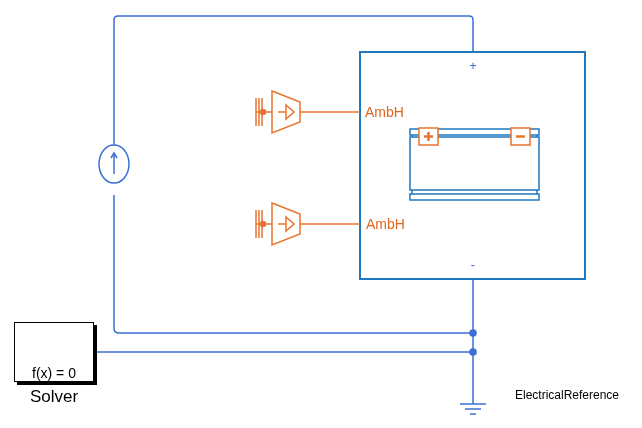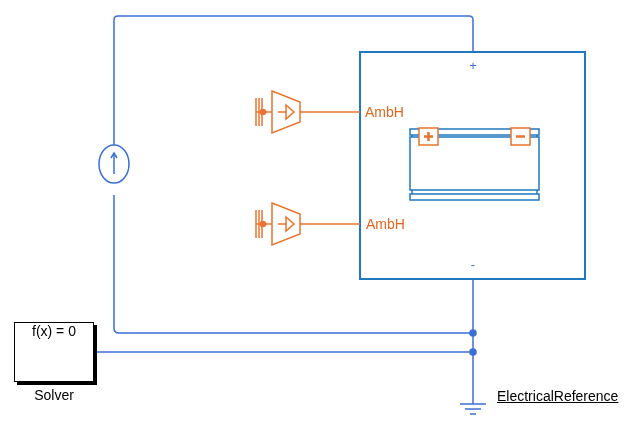--- a/index.html
+++ b/index.html
@@ -2,25 +2,25 @@
 <html><head>
 <meta charset="utf-8">
 <style>
   html, body { margin: 0; padding: 0; background: #ffffff; }
   body { width: 642px; height: 428px; position: relative; overflow: hidden;
          font-family: "Liberation Sans", sans-serif; }
   svg { position: absolute; left: 0; top: 0; }
   .lbl { font-family: "Liberation Sans", sans-serif; }
   .solver { position: absolute; left: 14px; top: 322px; width: 78px; height: 58px;
             border: 1px solid #000; background: #fff; box-shadow: 3px 3px 0 #000;
-            display: flex; align-items: flex-start; justify-content: center;
+            display: flex; align-items: flex-end; justify-content: center;
             font-size: 14px; color: #000; }
   .solver-name { position: absolute; left: 14px; top: 387px; width: 80px; text-align: center;
-                 font-size: 14px; color: #000; }
-  .ground-name { position: absolute; left: 497px; top: 388px; font-size: 14px; color: #000; text-decoration: underline; }
+                 font-size: 17px; color: #000; }
+  .ground-name { position: absolute; left: 515px; top: 388px; font-size: 12px; color: #000; }
   .port-lbl { position: absolute; font-size: 14px; color: #e0661f; }
 </style>
 </head>
 <body>
 
 <svg width="642" height="428" viewBox="0 0 642 428">
 
   <path d="M114 175 L114 20 Q114 16 118 16 L469 16 Q473 16 473 20 L473 52" fill="none" stroke="#3a6fd6" stroke-width="1.5"></path>
   <path d="M114 195 L114 328 Q114 333 119 333 L473 333" fill="none" stroke="#3a6fd6" stroke-width="1.5"></path>
   <path d="M94 352 L473 352" fill="none" stroke="#3a6fd6" stroke-width="1.5"></path>

